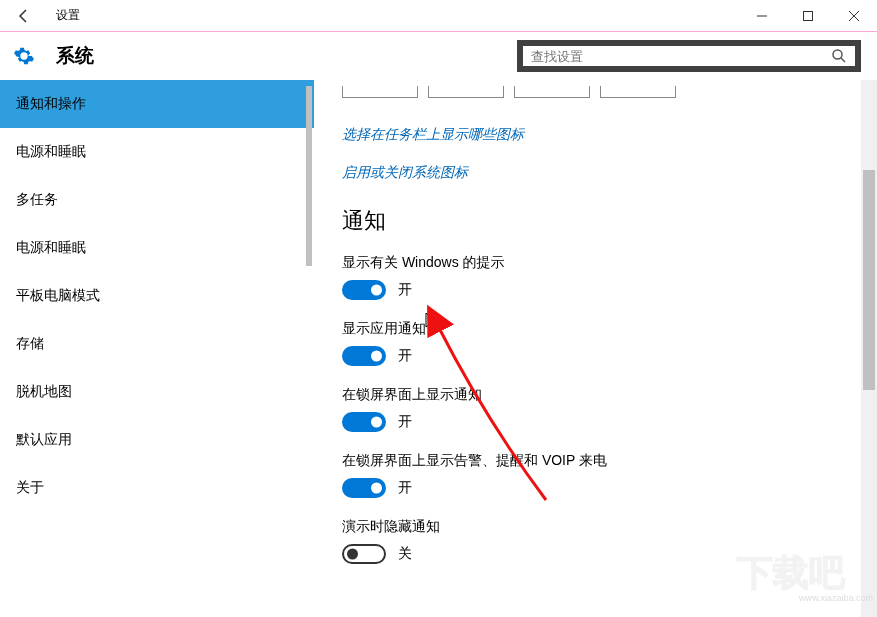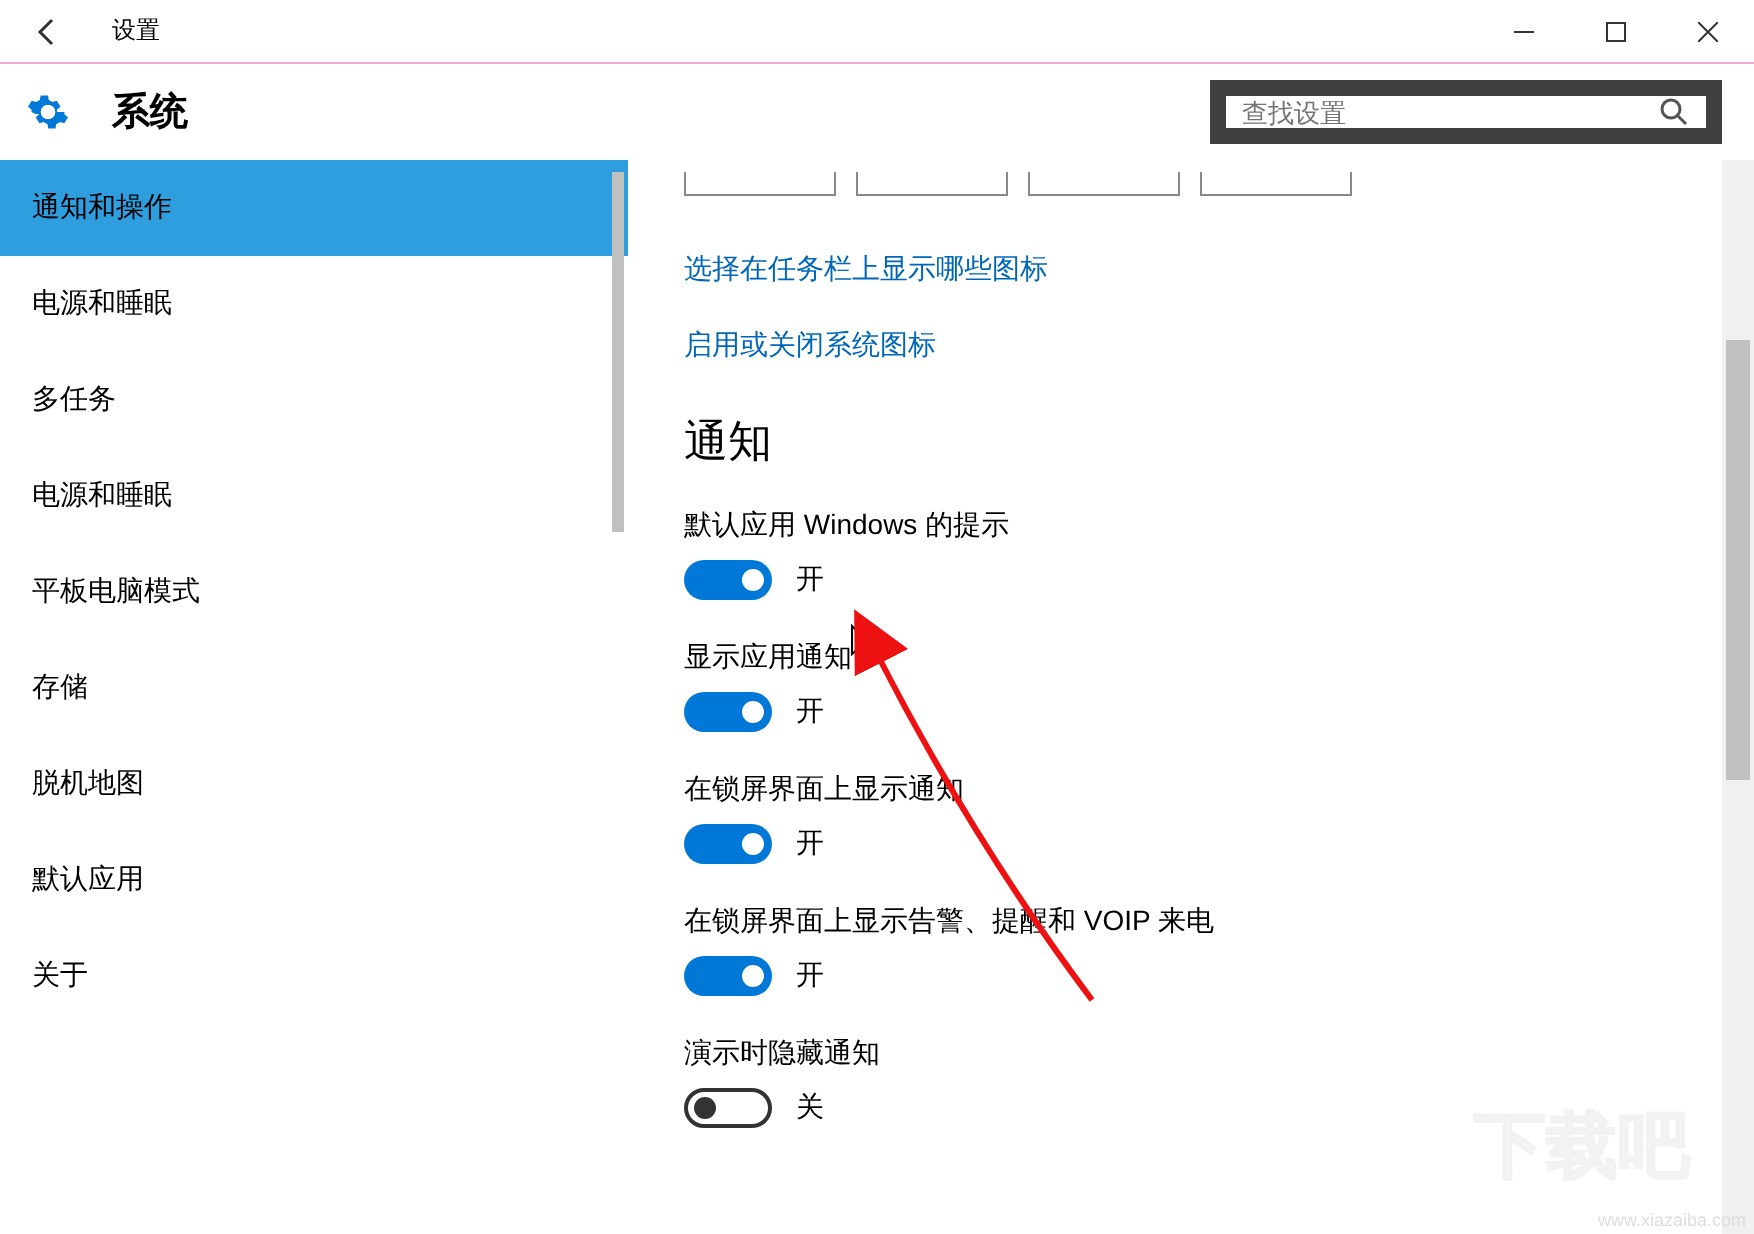--- a/index.html
+++ b/index.html
@@ -7,57 +7,57 @@
 
   .titlebar { height: 32px; display: flex; align-items: center; border-bottom: 1px solid #f9a8d4; }
   .titlebar .back { width: 48px; height: 32px; display: flex; align-items: center; justify-content: center; }
   .titlebar .title { font-size: 12px; padding-left: 8px; flex: 0 0 auto; }
   .titlebar .spacer { flex: 1; }
   .titlebar .winbtn { width: 46px; height: 32px; display: flex; align-items: center; justify-content: center; }
 
   .header { height: 48px; display: flex; align-items: center; padding: 0 12px; position: relative; }
   .gear { width: 24px; height: 24px; display: flex; align-items: center; justify-content: center; color: #0078d7; margin-right: 20px; }
   .header h1 { font-size: 19px; font-weight: 700; }
-  .searchbox { position: absolute; right: 16px; top: 8px; width: 256px; height: 32px; border: 8px solid #404040; display: flex; align-items: center; justify-content: center; }
+  .searchbox { position: absolute; right: 16px; top: 8px; width: 344px; height: 32px; border: 6px solid #404040; display: flex; align-items: center; justify-content: center; }
   .searchbox input { flex: 1; border: none; outline: none; padding: 0 8px; font-size: 13px; background: transparent; }
   .searchbox .sicon { width: 32px; display: flex; align-items: center; justify-content: center; color: #555; }
 
   .body { display: flex; height: calc(617px - 80px); }
   .sidebar { width: 314px; position: relative; }
   .sidebar-scroll { position: absolute; right: 2px; top: 6px; width: 6px; height: 180px; background: #c0c0c0; border-radius: 0; }
   .nav-item { height: 48px; display: flex; align-items: center; padding-left: 16px; font-size: 14px; border-bottom: 0; cursor: default; }
   .nav-item.active { background: #2e9ede; color: #000000; }
 
   .content { flex: 1; position: relative; padding: 0 28px; overflow: hidden; }
   .content-scrollbar-track { position: absolute; right: 0; top: 0; width: 16px; height: 100%; background: #f0f0f0; }
   .content-scrollbar-thumb { position: absolute; right: 2px; top: 90px; width: 12px; height: 220px; background: #c0c0c0; }
 
   .partial-boxes { display: flex; gap: 10px; margin-top: 6px; height: 12px; }
   .pbox { width: 76px; height: 12px; border: 1px solid #888; border-top: none; }
 
   .linklist { margin-top: 28px; }
-  .link { color: #0067b8; font-size: 14px; margin-bottom: 20px; display: block; }
+  .link { color: #0067b8; font-size: 14px; margin-bottom: 20px; display: block; font-style: italic; }
 
   .section-h { font-size: 22px; font-weight: 400; margin-top: 24px; margin-bottom: 18px; }
 
   .setting { margin-bottom: 20px; }
   .setting-label { font-size: 14px; margin-bottom: 8px; color: #000; }
   .toggle-row { display: flex; align-items: center; gap: 12px; }
   .toggle { width: 44px; height: 20px; border-radius: 10px; position: relative; }
   .toggle.on { background: #0078d7; }
   .toggle.off { background: #fff; border: 2px solid #333; }
   .toggle .knob { width: 11px; height: 11px; border-radius: 50%; position: absolute; top: 50%; transform: translateY(-50%); }
   .toggle.on .knob { background: #fff; right: 4px; }
   .toggle.off .knob { background: #333; left: 3px; }
   .toggle-state { font-size: 14px; }
 
   .cursor { position: absolute; left: 425px; top: 312px; pointer-events: none; }
   .arrow-anno { position: absolute; left: 386px; top: 300px; pointer-events: none; }
 
-  .watermark { position: absolute; right: 4px; bottom: 2px; color: #ddd; font-size: 9px; pointer-events: none; }
+  .watermark { position: absolute; right: 4px; bottom: 14px; color: #ddd; font-size: 9px; pointer-events: none; }
   .watermark-big { position: absolute; right: 0; bottom: 12px; pointer-events: none; opacity: 0.25; }
 </style>
 </head>
 <body>
 
 <div class="titlebar">
   <div class="back">
     <svg width="16" height="16" viewBox="0 0 16 16">
         <path d="M10 2 L4 8 L10 14" stroke="#333" stroke-width="1.5" fill="none"></path>
       </svg>
@@ -140,21 +140,21 @@
     </div>
 
     <div class="linklist">
       <a class="link">选择在任务栏上显示哪些图标</a>
       <a class="link">启用或关闭系统图标</a>
     </div>
 
     <h2 class="section-h">通知</h2>
 
     <div class="setting">
-      <div class="setting-label">默认应用 Windows 的提示</div>
+      <div class="setting-label">显示有关 Windows 的提示</div>
       <div class="toggle-row">
         <div class="toggle on">
             <div class="knob"></div>
           </div>
         <span class="toggle-state">开</span>
       </div>
     </div>
 
     <div class="setting">
       <div class="setting-label">显示应用通知</div>

